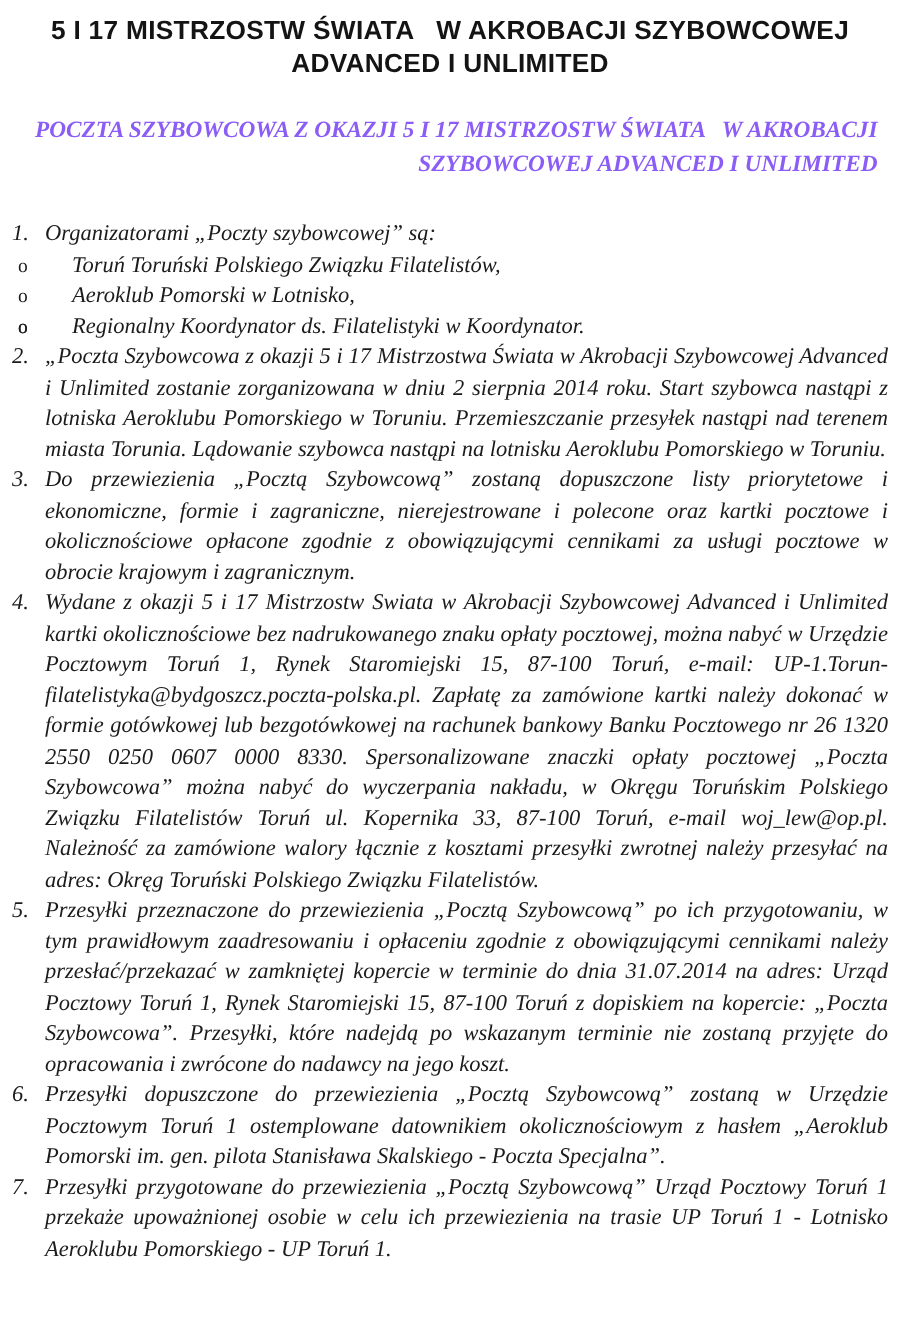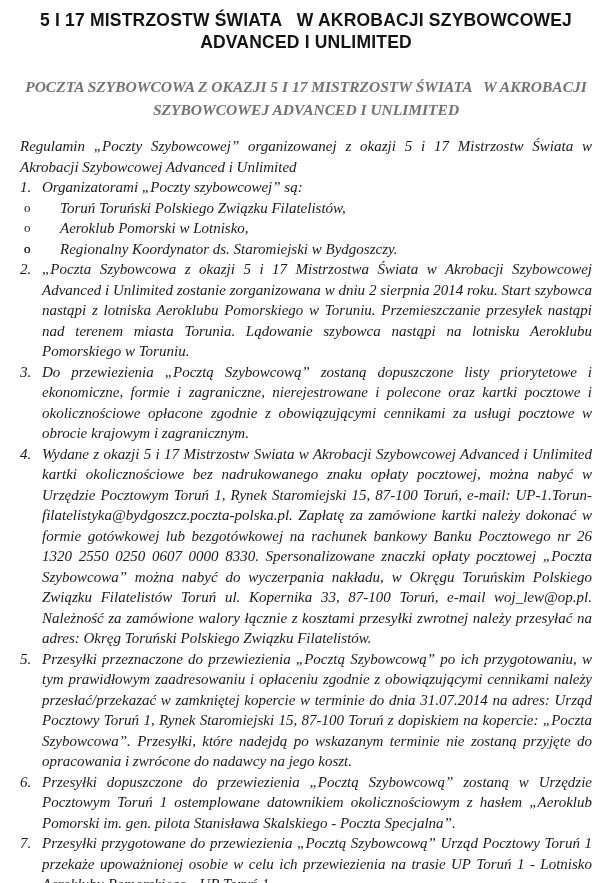--- a/index.html
+++ b/index.html
@@ -11,21 +11,21 @@
     width: 600px;
     height: 883px;
     overflow: hidden;
     font-family: "Liberation Serif", serif;
     color: #1b1b1b;
   }
   .page {
     box-sizing: border-box;
     width: 600px;
     height: 883px;
-    padding: 9px 8px 0 20px;
+    padding: 9px 8px 0 8px;
     background: #ffffff;
   }
   .doc-title {
     font-family: "Liberation Sans", sans-serif;
     font-weight: bold;
     font-style: normal;
     font-size: 17.5px;
     line-height: 1.28;
     text-align: center;
     letter-spacing: 0.2px;
@@ -33,25 +33,25 @@
     max-width: 584px;
     white-space: pre-wrap;
     color: #141414;
   }
   .doc-subtitle {
     font-family: "Liberation Serif", serif;
     font-weight: bold;
     font-style: italic;
     font-size: 15.5px;
     line-height: 1.5;
-    text-align: center;
-    margin: 21px auto 15px auto;
+    text-align: right;
+    margin: 21px auto 25px auto;
     max-width: 570px;
     white-space: pre-wrap;
-    color: #737373;
+    color: #8b5cf6;
   }
   .body-text {
     font-style: italic;
     font-size: 15px;
     line-height: 20.5px;
     text-align: justify;
   }
   .intro {
     margin: 0;
   }
@@ -84,21 +84,20 @@
 </head>
 <body>
 
 <div class="page">
 
   <div class="doc-title">5 I 17 MISTRZOSTW ŚWIATA   W AKROBACJI SZYBOWCOWEJ ADVANCED I UNLIMITED</div>
 
   <div class="doc-subtitle">POCZTA SZYBOWCOWA Z OKAZJI 5 I 17 MISTRZOSTW ŚWIATA   W AKROBACJI SZYBOWCOWEJ ADVANCED I UNLIMITED</div>
 
   <div class="body-text">
-    <p class="intro">Regulamin „Poczty Szybowcowej” organizowanej z okazji 5 i 17 Mistrzostw Świata w Akrobacji Szybowcowej Advanced i Unlimited</p>
 
     <div class="list">
 
       <div class="list-item">
         <span class="item-number">1.</span>
         <span>Organizatorami „Poczty szybowcowej” są:</span>
       </div>
 
       <div class="sub-item">
         <span class="bullet-marker">o</span>
@@ -106,21 +105,21 @@
       </div>
       <div class="sub-item">
         <span class="bullet-marker">o</span>
         <span>Aeroklub Pomorski w Lotnisko,</span>
       </div>
       <div class="sub-item">
         <span class="bullet-marker">o</span>
       </div>
       <div class="sub-item">
         <span class="bullet-marker">o</span>
-        <span>Regionalny Koordynator ds. Staromiejski w Bydgoszczy.</span>
+        <span>Regionalny Koordynator ds. Filatelistyki w Koordynator.</span>
       </div>
 
       <div class="list-item">
         <span class="item-number">2.</span>
         <span>„Poczta Szybowcowa z okazji 5 i 17 Mistrzostwa Świata w Akrobacji Szybowcowej Advanced i Unlimited zostanie zorganizowana w dniu 2 sierpnia 2014 roku. Start szybowca nastąpi z lotniska Aeroklubu Pomorskiego w Toruniu. Przemieszczanie przesyłek nastąpi nad terenem miasta Torunia. Lądowanie szybowca nastąpi na lotnisku Aeroklubu Pomorskiego w Toruniu.</span>
       </div>
 
       <div class="list-item">
         <span class="item-number">3.</span>
         <span>Do przewiezienia „Pocztą Szybowcową” zostaną dopuszczone listy priorytetowe i ekonomiczne, formie i zagraniczne, nierejestrowane i polecone oraz kartki pocztowe i okolicznościowe opłacone zgodnie z obowiązującymi cennikami za usługi pocztowe w obrocie krajowym i zagranicznym.</span>

